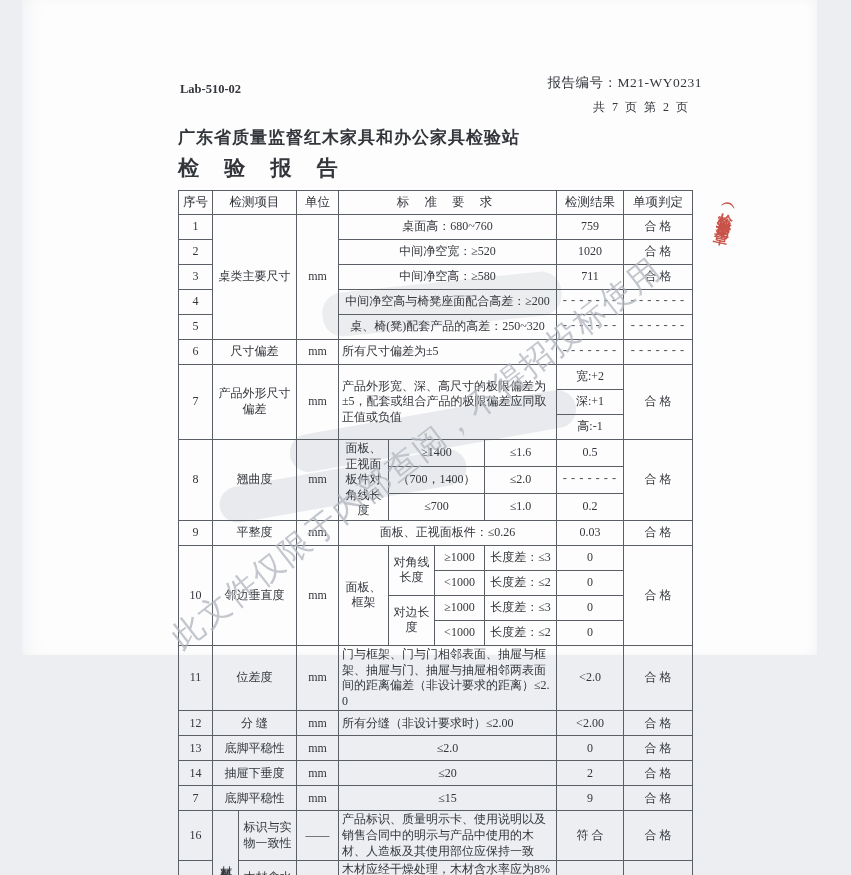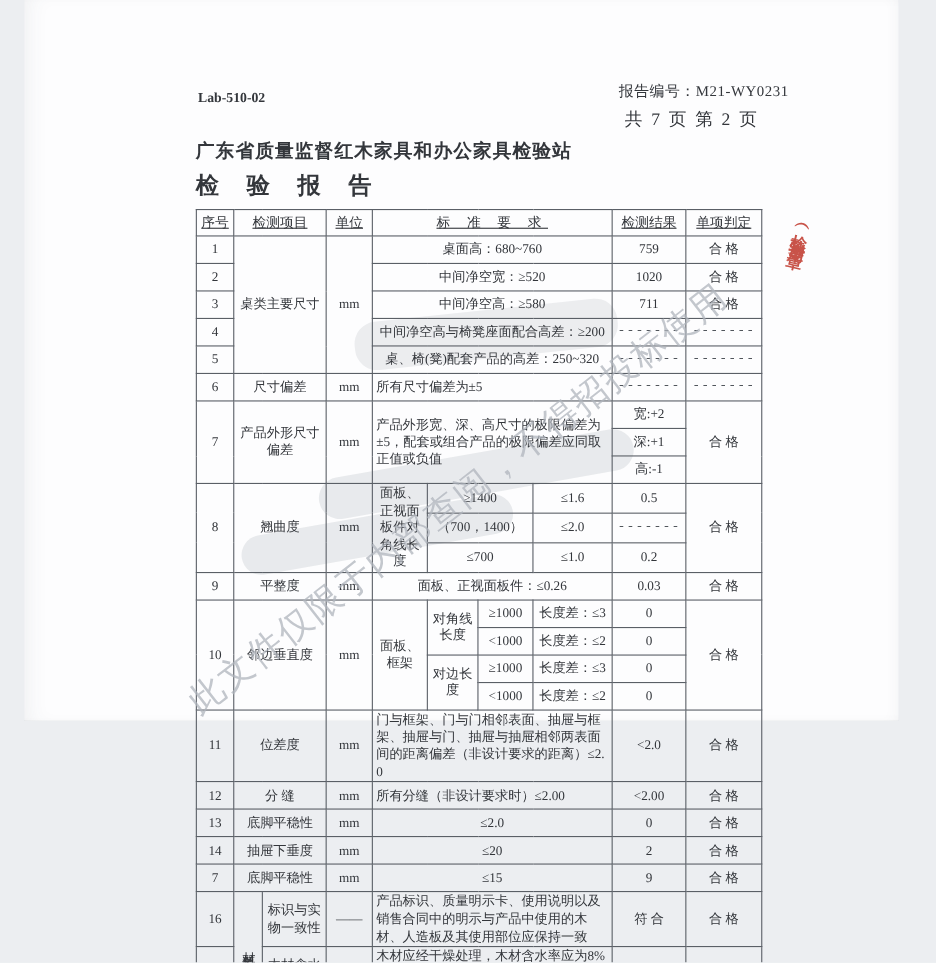--- a/index.html
+++ b/index.html
@@ -2,33 +2,33 @@
 <html><head>
 <meta charset="utf-8">
 <style>
   html,body{margin:0;padding:0;background:#e9ebee;}
   .stage{position:relative;width:851px;height:875px;background:#eceef1;overflow:hidden;
          font-family:"Liberation Serif","DejaVu Serif",serif;color:#33363b;}
   .page{position:absolute;left:22px;top:0;width:795px;height:655px;background:#fdfdfe;
         box-shadow:inset 14px 0 22px -14px rgba(70,75,85,.10), inset -8px 0 14px -9px rgba(70,75,85,.08);}
   
   .lab{position:absolute;left:158px;top:82px;font-size:12.5px;font-weight:bold;}
-  .rno{position:absolute;right:100px;top:74px;font-size:13.5px;letter-spacing:.5px;}
-  .pinfo{position:absolute;right:127px;top:99px;font-size:16px;letter-spacing:2px;}
+  .rno{position:absolute;right:115px;top:74px;font-size:13.5px;letter-spacing:.5px;}
+  .pinfo{position:absolute;right:127px;top:99px;font-size:12px;letter-spacing:2px;}
   .org{position:absolute;left:156px;top:126px;width:514px;text-align:left;
        font-size:17px;font-weight:bold;letter-spacing:1px;}
   .doctitle{position:absolute;left:156px;top:154px;width:514px;
        font-size:21px;font-weight:bold;letter-spacing:7px;word-spacing:6px;}
   
   table.rep{position:absolute;left:156px;top:190px;width:514px;border-collapse:collapse;
        table-layout:fixed;z-index:2;}
   .rep td{border:1px solid #5a5f66;font-size:12px;line-height:1.3;padding:1px 3px;
        text-align:center;vertical-align:middle;overflow:hidden;word-break:break-all;}
   .rep td.l{text-align:left;}
-  .rep tr.h23 td{height:21px;text-decoration:underline;}
+  .rep tr.h23 td{height:21px;}
   .rep tr.h24 td{height:22px;}
   .rep tr.h46 td{height:44px;}
   .rep tr.h40 td{height:36px;}
   .rep tr.h44 td{height:42px;}
   .hrow td{font-size:12.5px;}
   .stdh{letter-spacing:6px;}
   .dash{color:#50555b;letter-spacing:1px;font-family:"Liberation Mono","DejaVu Sans Mono",monospace;font-size:10px;}
   .vert{writing-mode:vertical-rl;text-orientation:upright;letter-spacing:2px;display:inline-block;}
   
   .band{position:absolute;background:#d3d7dc;border-radius:20px;opacity:.5;z-index:1;}

